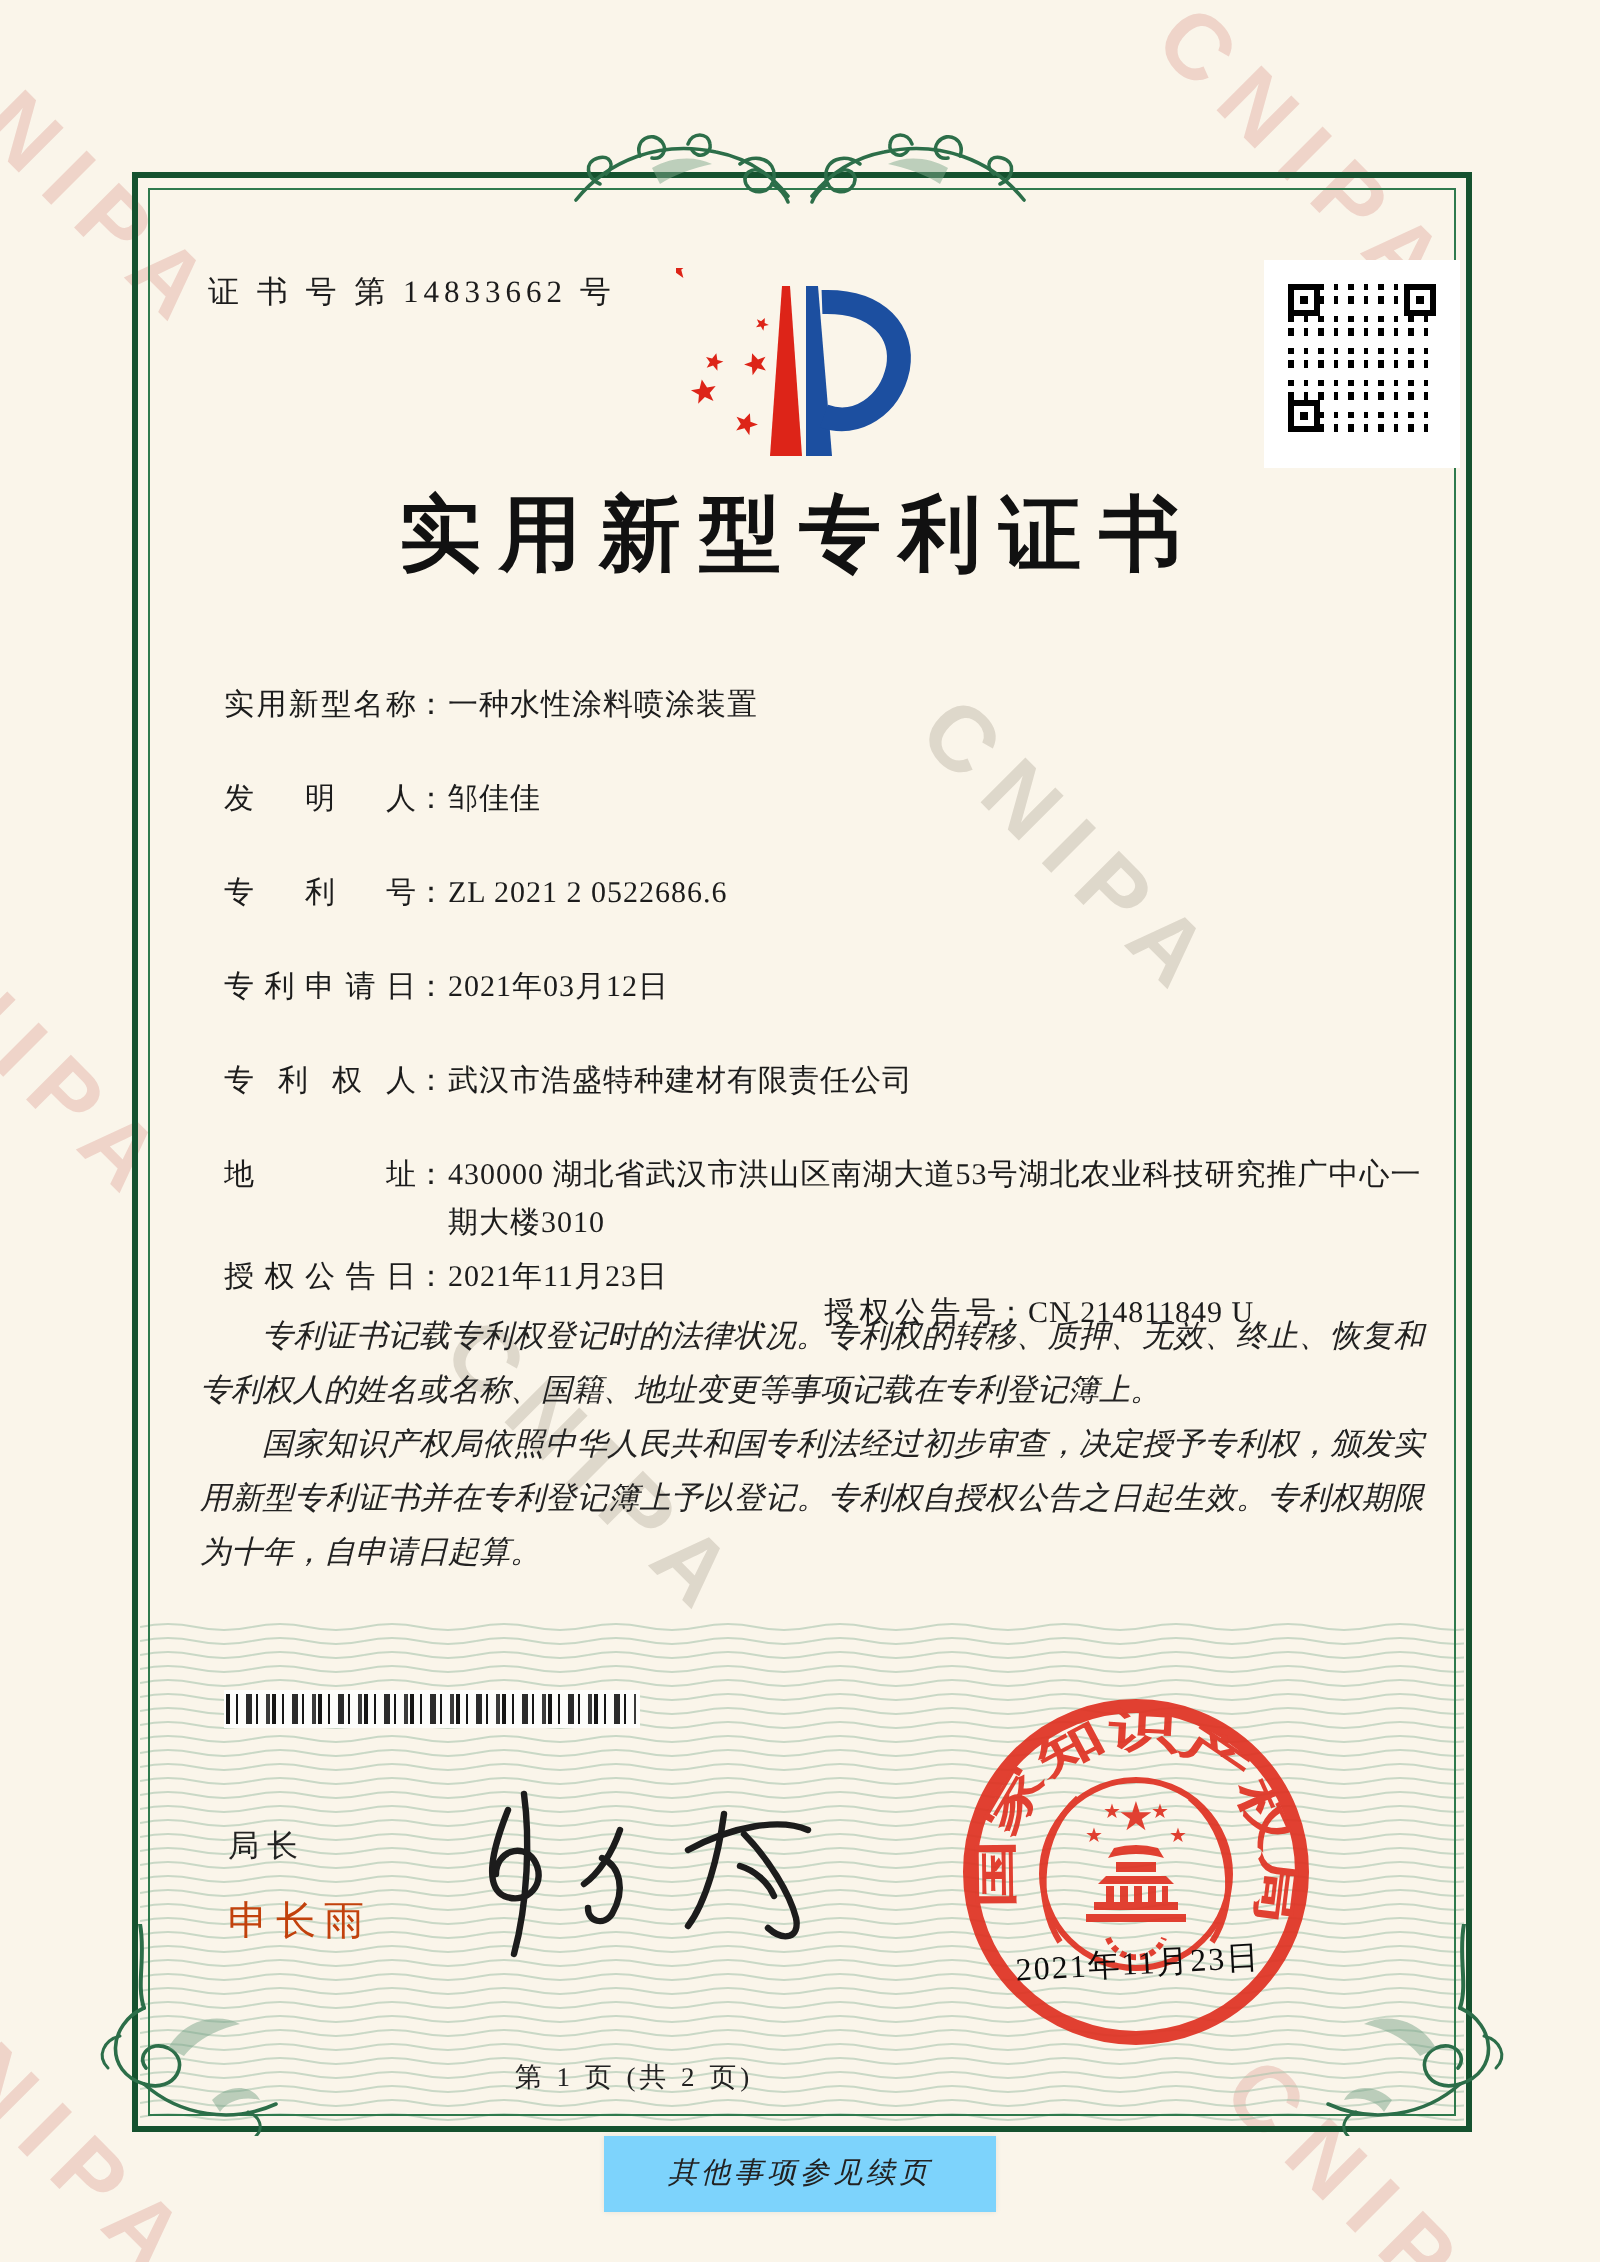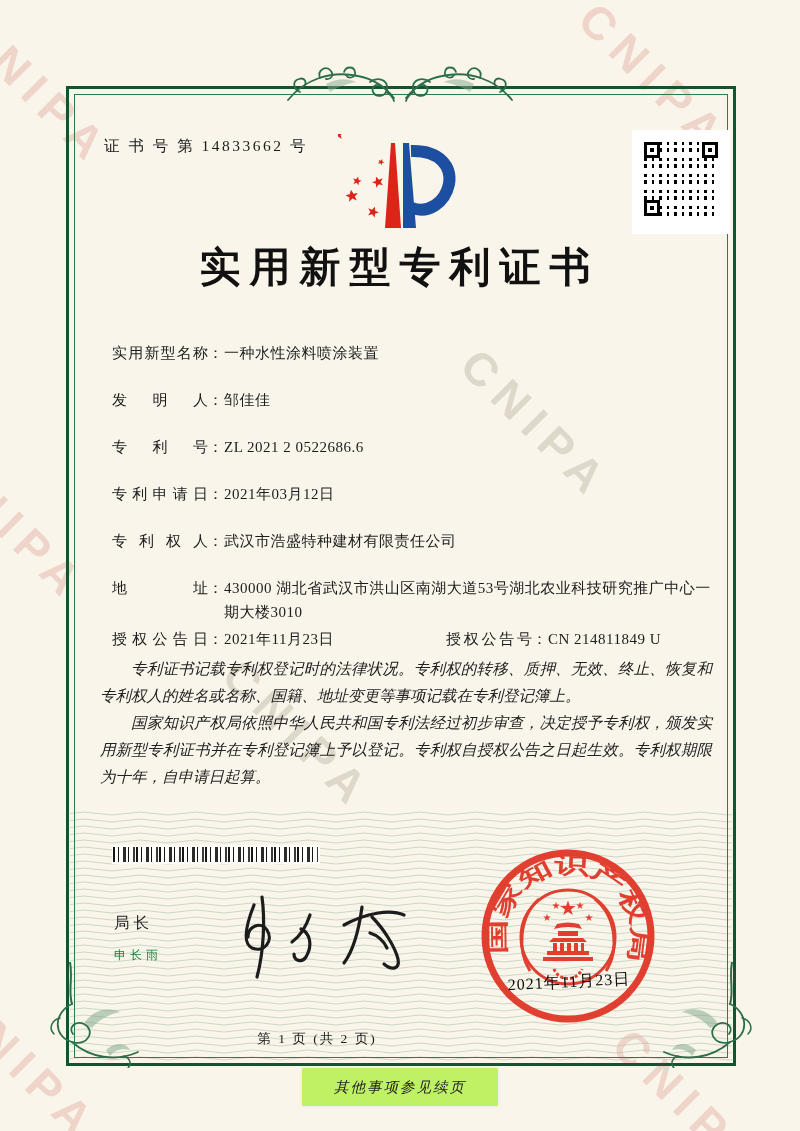--- a/index.html
+++ b/index.html
@@ -39,50 +39,50 @@
   .finder::after{content:""; position:absolute; left:3px; top:3px; width:4px; height:4px; background:#000;}
   .f-tl{left:0;top:0;} .f-tr{right:0;top:0;} .f-bl{left:0;bottom:0;}
   .title{position:absolute; left:0; top:240px; width:790px; text-align:center;
     font-size:41px; font-weight:bold; letter-spacing:9px; text-indent:9px; color:#111;}
   
   .row{position:absolute; left:112px; font-size:15px; line-height:24px; white-space:nowrap;}
   .row .lbl{display:inline-block; width:96px; text-align:justify; text-align-last:justify; vertical-align:top;}
   .row .colon{display:inline-block; width:16px; vertical-align:top;}
   .row .val{display:inline-block; vertical-align:top; letter-spacing:.5px;}
   .row .val.wrap{white-space:normal; width:494px; line-height:24px;}
-  .subfield{position:absolute; left:300px; top:0; white-space:nowrap;margin-left:34px;}
+  .subfield{position:absolute; left:300px; top:18px; white-space:nowrap;}
   .subfield .lbl{width:86px;}
   
   .body-text{position:absolute; left:100px; top:655px; width:612px;
     font-size:15.5px; line-height:27px; font-style:italic; color:#222; text-align:justify;}
   .body-text p{margin:0; text-indent:2em;}
   
   .barcode{position:absolute; left:112px; top:845px; width:208px; height:19px; background:#fdfdfb; padding:0;}
   .bars{position:absolute; left:1px; top:2px; width:205px; height:15px;
     background:repeating-linear-gradient(90deg,
       #161616 0 2px, transparent 2px 5px,
       #161616 5px 6px, transparent 6px 10px,
       #2b2b2b 10px 13px, transparent 13px 15px,
       #161616 15px 16px, transparent 16px 20px,
       #3a3a3a 20px 22px, transparent 22px 23px);}
   
   .signer-title{position:absolute; left:114px; top:913px; font-family:Liberation Mono, monospace;
     font-size:15.5px; letter-spacing:4px; color:#222;}
   .signer-name{position:absolute; left:114px; top:947px; font-family:"Liberation Sans",sans-serif;
-    font-size:12px; letter-spacing:4px; color:#15803d;}
+    font-size:20px; letter-spacing:4px; color:#c2410c;}
   .signature{position:absolute; left:232px; top:891px;}
   
   .seal{position:absolute; left:477px; top:845px; opacity:.92;}
   .seal-date{position:absolute; left:494px; top:972px; width:150px; text-align:center;
     font-size:16px; color:#0c0c0c; letter-spacing:1px; transform:rotate(-3deg); z-index:5;}
   
   .page-info{position:absolute; left:0; top:1030px; width:634px; text-align:center;
     font-size:13.5px; letter-spacing:2px; color:#222;}
   .note-patch{position:absolute; left:302px; top:1068px; width:196px; height:38px;
-    background:#bef264; box-shadow:0 0 3px rgba(0,0,0,.08); z-index:6;}
+    background:#7dd3fc; box-shadow:0 0 3px rgba(0,0,0,.08); z-index:6;}
   .note{width:100%; text-align:center; line-height:38px; font-size:14.5px;
     font-style:italic; letter-spacing:2px; color:#222;}
 </style>
 </head>
 <body>
 
 <div class="page">
 
   <span class="wm pink" style="left:-12px;top:4px;">CNIPA</span>
   <span class="wm pink" style="left:606px;top:-8px;">CNIPA</span>

